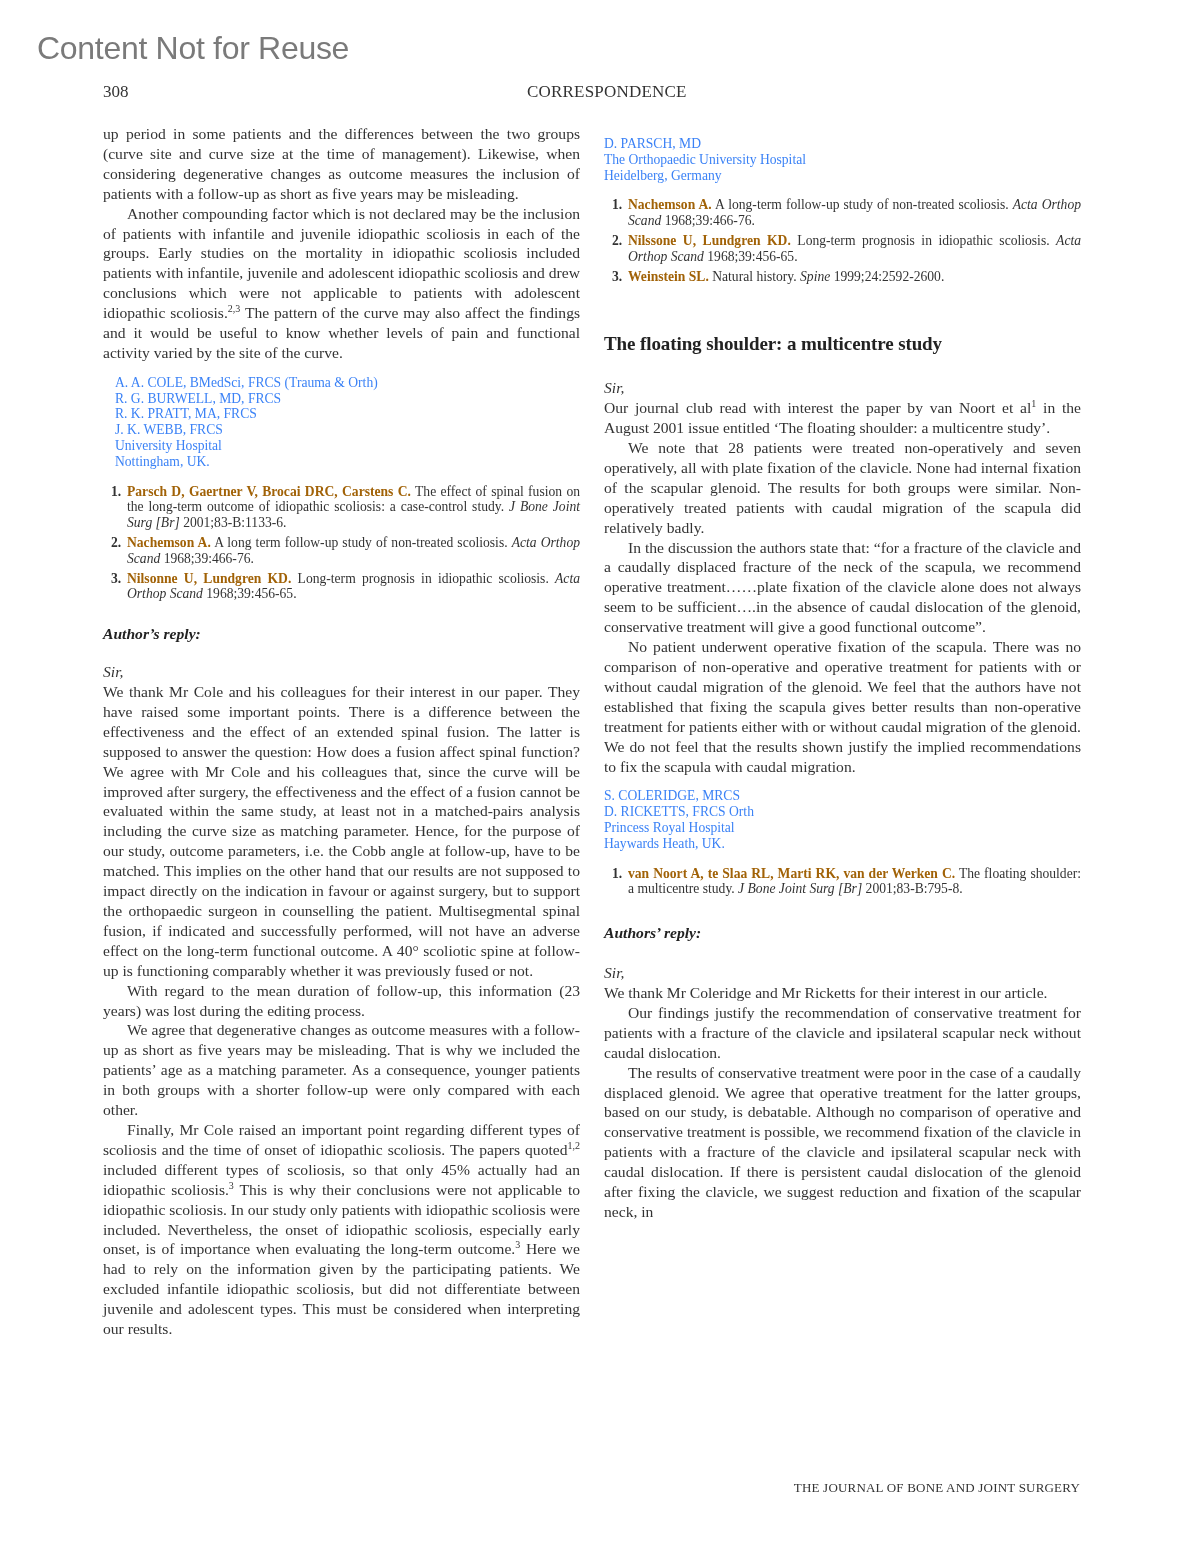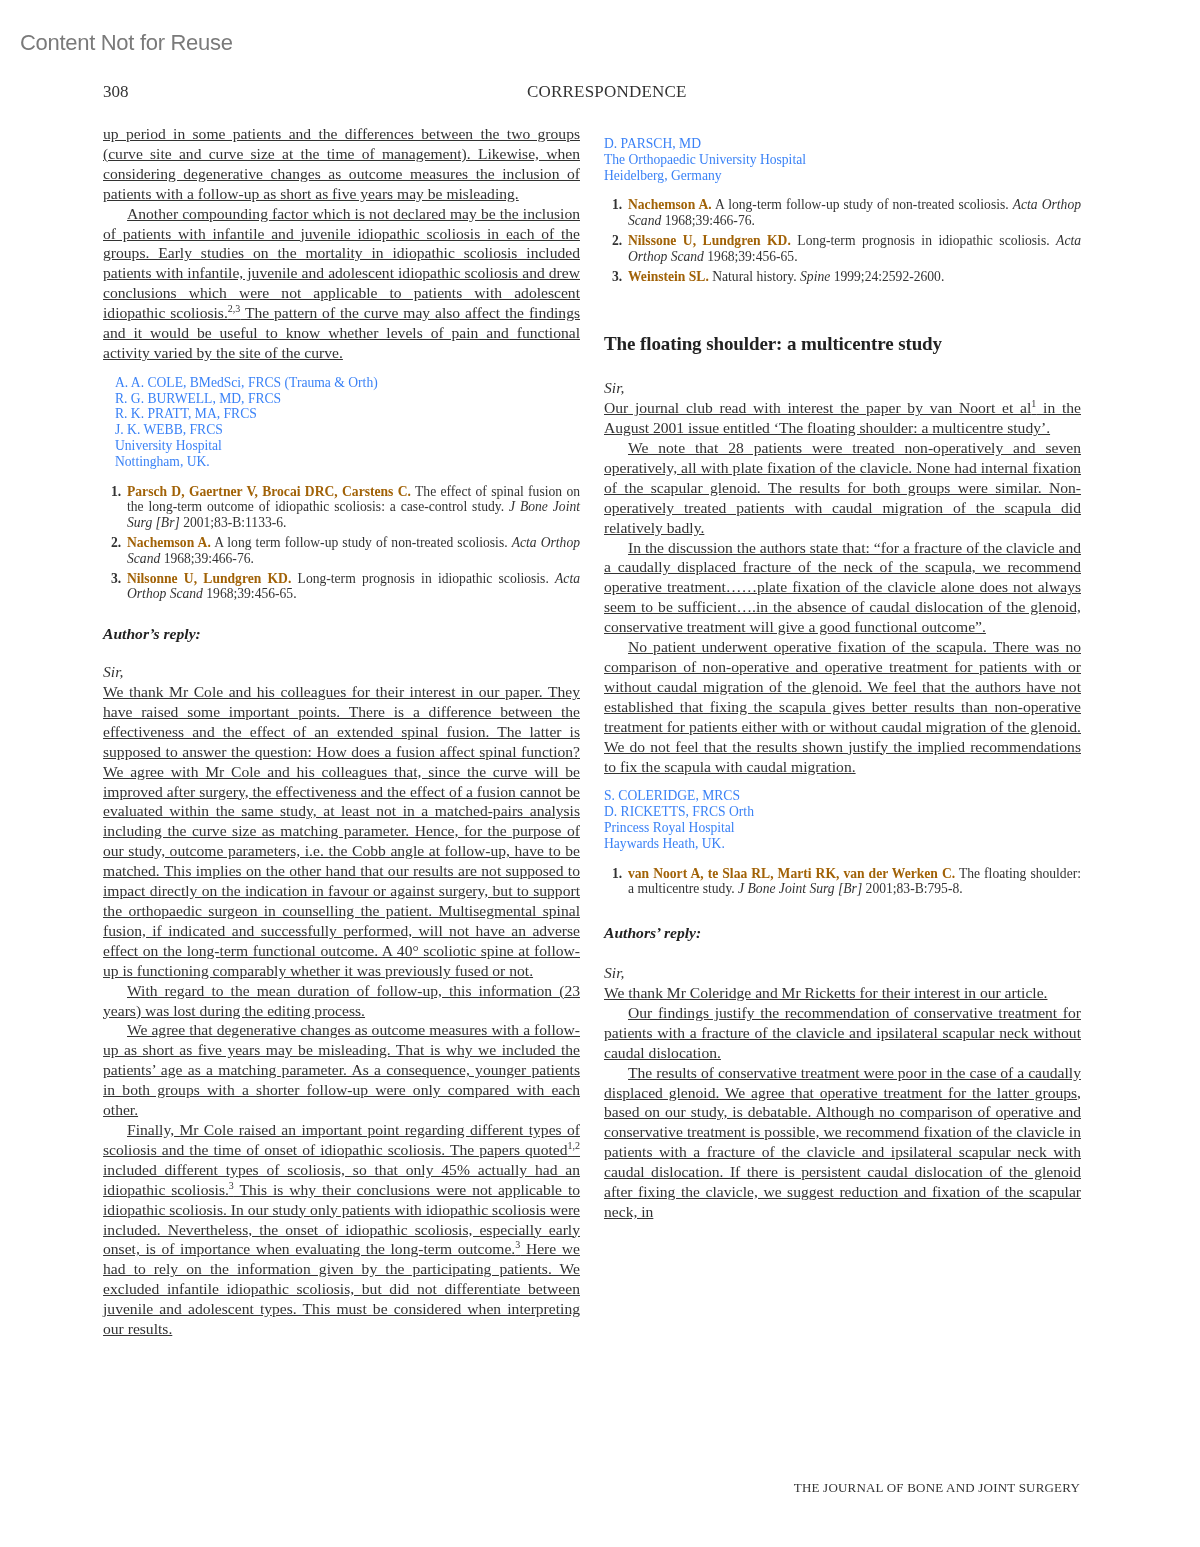--- a/index.html
+++ b/index.html
@@ -1,40 +1,40 @@
 <!DOCTYPE html>
 <html><head>
   <meta charset="utf-8">
   <style>
     html, body { margin: 0; padding: 0; background: #ffffff; }
     body { width: 1200px; height: 1547px; position: relative; overflow: hidden; }
     .watermark {
-      position: absolute; left: 20px; top: 30px;
-      font-family: "Liberation Sans", sans-serif; font-size: 22px;
+      position: absolute; left: 37px; top: 30px;
+      font-family: "Liberation Sans", sans-serif; font-size: 32px;
       color: #7a7a7a; letter-spacing: -0.3px;
     }
     .running-head {
       position: absolute; top: 82px;
       font-family: "Liberation Serif", serif; font-size: 17px; color: #333;
     }
     .page-no { left: 103px; }
     .section-label { left: 527px; letter-spacing: 0.2px; }
     .footer {
       position: absolute; top: 1480px; right: 120px;
       font-family: "Liberation Serif", serif; font-size: 13px; color: #333;
       letter-spacing: 0.2px;
     }
     .col {
       position: absolute; top: 124px; width: 477px;
       font-family: "Liberation Serif", serif; font-size: 15.6px; line-height: 19.9px;
       color: #333; text-align: justify; hyphens: manual;
     }
     .col-left { left: 103px; }
     .col-right { left: 604px; }
-    p { margin: 0; text-decoration: underline; }
+    p { margin: 0; }
     p.indent { text-indent: 24px; }
     sup { font-size: 10px; line-height: 0; vertical-align: super; }
     .sig {
       font-family: "Liberation Serif", serif; font-size: 13.6px; line-height: 15.8px;
       text-align: left; color: #3b82f6;
     }
     .sig div { white-space: nowrap; }
     .refs { list-style: none; padding: 0; margin: 0; font-size: 13.6px; line-height: 15.8px; }
     .refs li { position: relative; padding-left: 24px; margin-bottom: 4px; }
     .refs .num { position: absolute; left: 8px; top: 0; font-weight: bold; }

